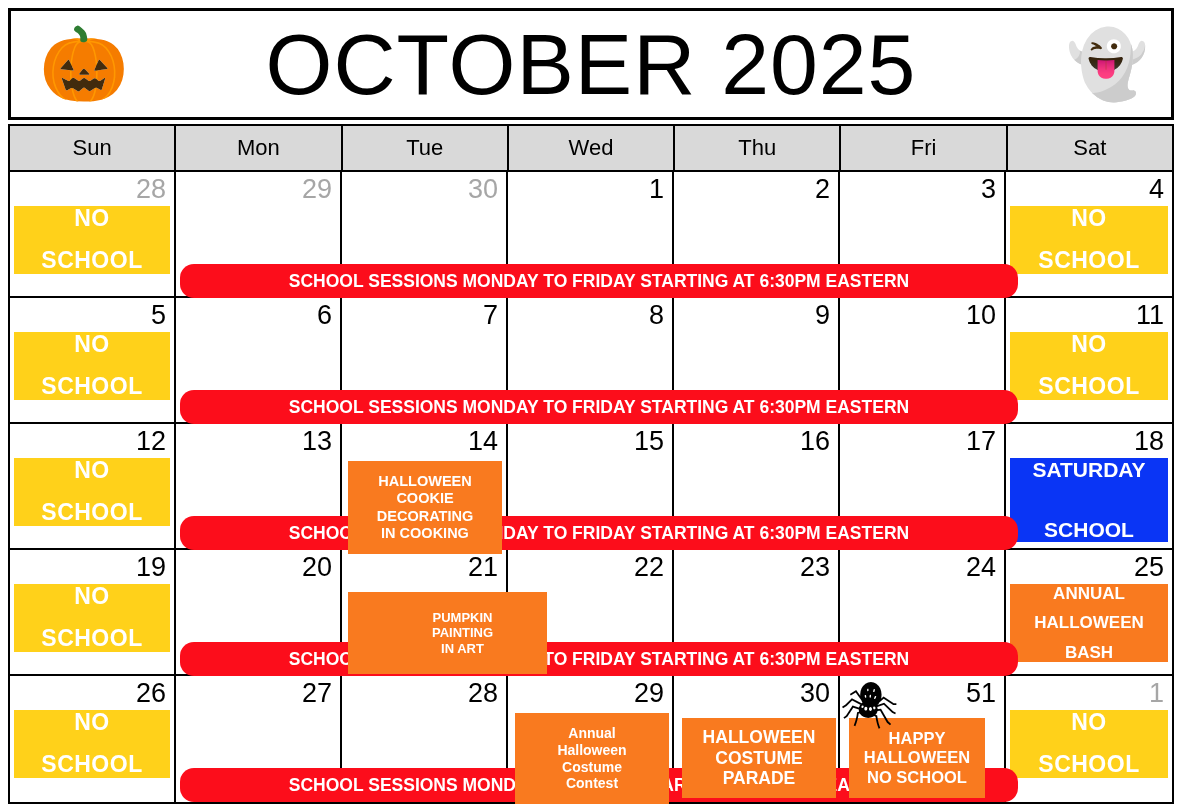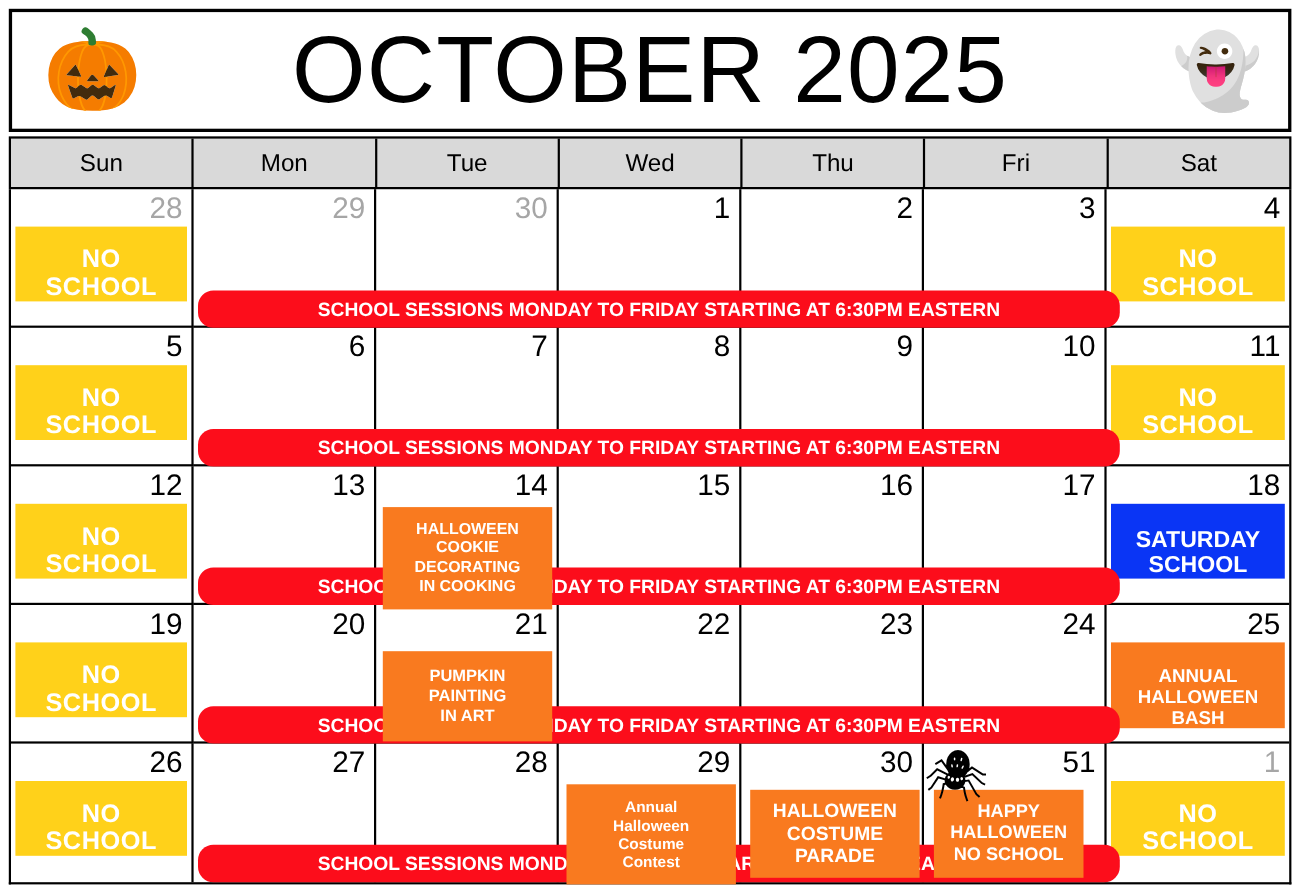--- a/index.html
+++ b/index.html
@@ -125,40 +125,40 @@
   }
   .daynum.muted { color: #a6a6a6; }
 
   
   .chip {
     position: absolute;
     box-sizing: border-box;
     display: flex;
     flex-direction: column;
     align-items: center;
-    justify-content: flex-end;
+    justify-content: space-between;
     text-align: center;
     color: #ffffff;
     font-weight: bold;
     line-height: 1.12;
   }
   .chip-noschool {
     left: 4px;
     right: 4px;
     top: 34px;
     height: 68px;
     background: #ffd11a;
     font-size: 23px;
     letter-spacing: 0.5px;
   }
   .chip-satschool {
     left: 4px;
     right: 4px;
     top: 34px;
-    height: 68px;
+    height: 84px;
     background: #0a35f5;
     font-size: 21px;
   }
   .chip-orange-bash {
     left: 4px;
     right: 4px;
     top: 34px;
     height: 78px;
     background: #f97a1f;
     font-size: 17px;
@@ -387,21 +387,21 @@
 
   <div class="banner" style="left:180px; width:838px; top:768px;">SCHOOL SESSIONS MONDAY TO FRIDAY STARTING AT 6:30PM EASTERN</div>
 
   <div class="overlay-chip" style="left:348px; top:461px; width:154px; height:93px; font-size:14.5px;">
     <span class="ev-line">HALLOWEEN</span>
     <span class="ev-line">COOKIE</span>
     <span class="ev-line">DECORATING</span>
     <span class="ev-line">IN COOKING</span>
   </div>
 
-  <div class="overlay-chip" style="left:348px; top:592px; width:154px; height:82px; font-size:15px;">
+  <div class="overlay-chip" style="left:348px; top:592px; width:169px; height:82px; font-size:13px;padding-left:30px;">
     <span class="ev-line">PUMPKIN</span>
     <span class="ev-line">PAINTING</span>
     <span class="ev-line">IN ART</span>
   </div>
 
   <div class="overlay-chip" style="left:515px; top:713px; width:154px; height:91px; font-size:14px;">
     <span class="ev-line">Annual</span>
     <span class="ev-line">Halloween</span>
     <span class="ev-line">Costume</span>
     <span class="ev-line">Contest</span>

